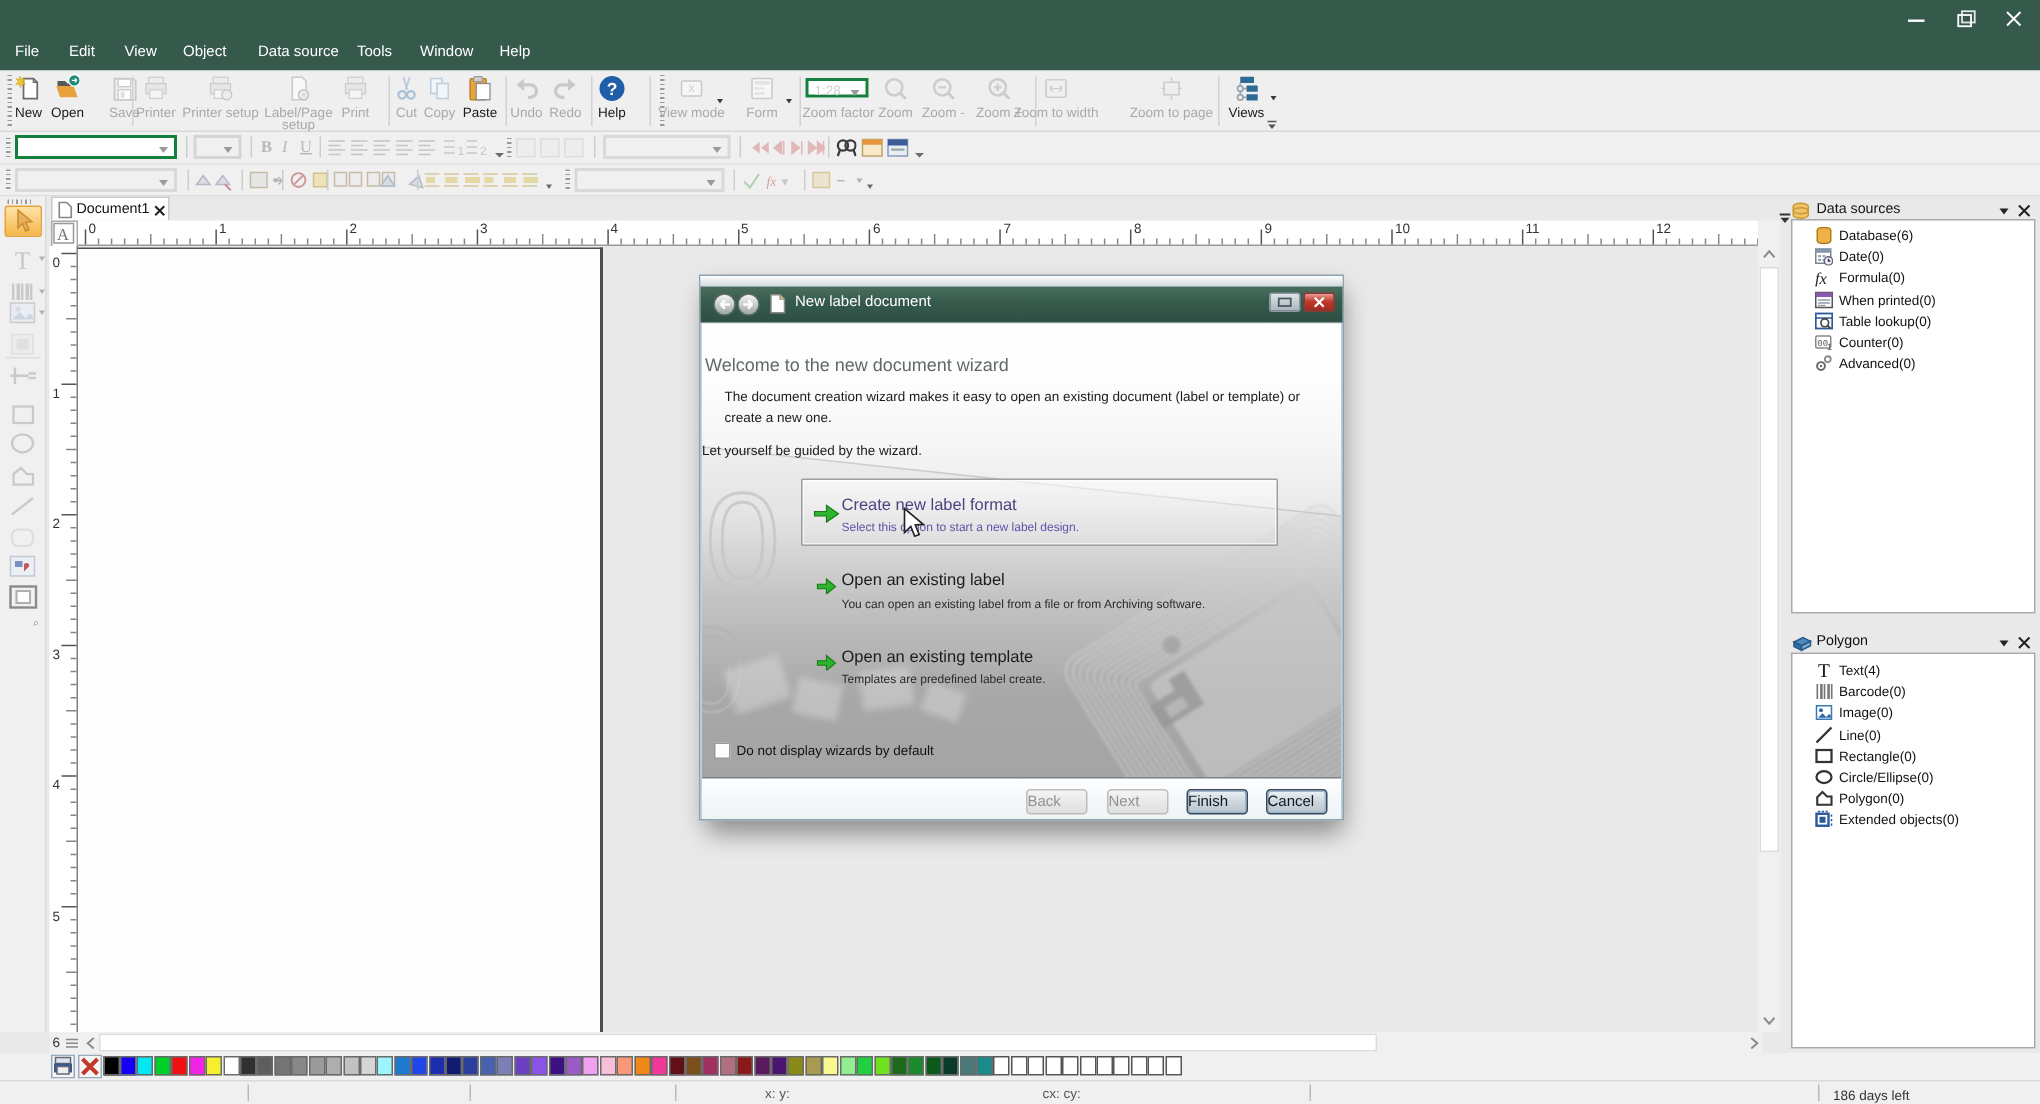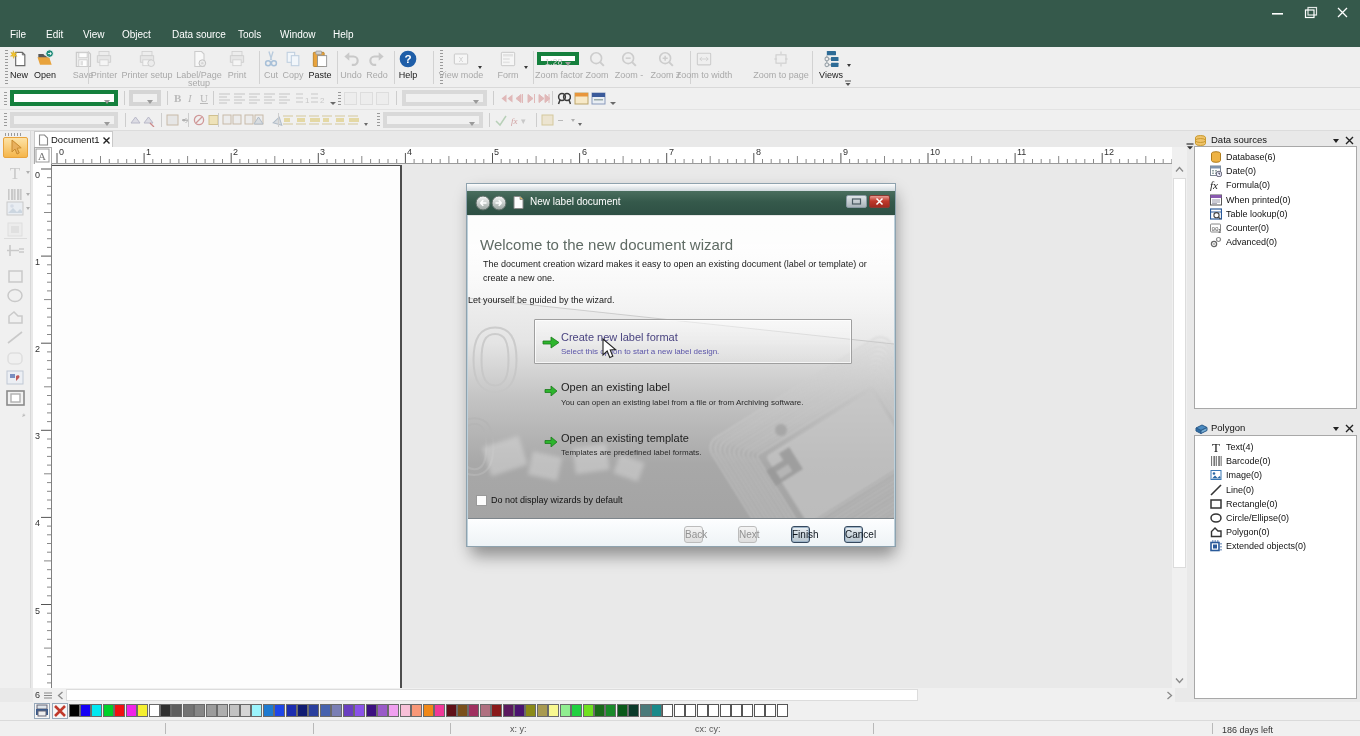--- a/index.html
+++ b/index.html
@@ -12,21 +12,21 @@
 
 #toolbar{left:0;top:47px;width:1360px;height:41px;background:#efefef;border-bottom:1px solid #d9d9d9}
 .tbtn{position:absolute;top:2px;text-align:center;font-size:9px;color:#1a1a1a;line-height:10px}
 .tbtn.dis{color:#a9a9a9}
 .tbtn .ic{display:block;margin:0 auto 1px auto;width:22px;height:20px}
 .tsep{position:absolute;top:4px;width:1px;height:33px;background:#d2d2d2}
 .handle{position:absolute;width:3px;background-image:repeating-linear-gradient(#9a9a9a 0 1px,transparent 1px 3px)}
 
 #fmt1{left:0;top:88px;width:1360px;height:22px;background:#f0f0f0;border-bottom:1px solid #e3e3e3}
 #fmt2{left:0;top:110px;width:1360px;height:21px;background:#f0f0f0;border-bottom:1px solid #dcdcdc}
-.combo{position:absolute;height:16px;background:#fff;border:4px solid #15803d}
+.combo{position:absolute;height:16px;background:#fff;border:2px solid #15803d}
 .combo:after{content:"";position:absolute;right:4px;top:6px;border-left:3px solid transparent;border-right:3px solid transparent;border-top:4px solid #9a9a9a}
 .gi{position:absolute;font-size:11px;color:#b9b9b9}
 .fsep{position:absolute;width:1px;height:14px;background:#cdcdcd;top:3px}
 
 #tabrow{left:0;top:131px;width:1360px;height:16px;background:#e9e9e9}
 #tab{left:34px;top:0px;width:79px;height:16px;background:#fff;border:1px solid #c9c9c9;border-bottom:none;font-size:10px;color:#111}
 
 #toolbox{left:0;top:131px;width:31px;height:557px;background:#f0f0f0;border-right:1px solid #d9d9d9}
 .tool{position:absolute;left:3px;width:25px;height:19px}
 
@@ -52,21 +52,21 @@
 .sw{position:absolute;top:2px;width:11px;height:13px;border:1px solid #808080}
 #statusbar{left:0;top:720px;width:1360px;height:16px;background:#f0f0f0;border-top:1px solid #dadada;font-size:9px;color:#555}
 .ssep{position:absolute;top:2px;width:1px;height:11px;background:#b9b9b9}
 
 #dlgshadow{left:470px;top:192px;width:426px;height:364px;background:rgba(0,0,0,0.38);filter:blur(8px);border-radius:8px}
 #dialog{left:466px;top:183px;width:430px;height:364px;background:#e6e6e6;border:1px solid #8ea2ae;box-shadow:inset 0 0 0 1px rgba(175,200,215,0.75)}
 #dlgtop{position:absolute;left:0;top:0;width:428px;height:7px;background:linear-gradient(#fdfdfd,#cfd8dd)}
 #dlgtitle{position:absolute;left:0;top:7px;width:428px;height:24px;background:linear-gradient(#4a6e5e,#35594b 45%,#2e5044);color:#fff;font-size:10px}
 #dlgbody{position:absolute;left:1px;top:32px;width:426px;height:302px;overflow:hidden}
 #dlgfoot{position:absolute;left:1px;top:334px;width:426px;height:28px;background:linear-gradient(#fdfeff,#eef3f6);border-top:1px solid #7e868c;box-shadow:inset 0 1px 0 #fff}
-.dbtn{position:absolute;top:7px;width:19px;height:17px;border-radius:3px;font-size:10px;text-align:center;line-height:16px}
+.dbtn{position:absolute;top:7px;width:41px;height:17px;border-radius:3px;font-size:10px;text-align:left;line-height:16px}
 .dbtn.dis{background:linear-gradient(#f4f4f4,#dedede);border:1px solid #bcbcbc;color:#929292}
 .dbtn.en{background:linear-gradient(#eef3f6,#ccd6dd 50%,#b9c6cf);border:1px solid #36495e;color:#101820;box-shadow:inset 0 0 0 1px #9eb4c8}
 .opt-title{position:absolute;font-size:11px;color:#1c1c1c;white-space:nowrap}
 .opt-sub{position:absolute;font-size:8px;color:#2a2a2a;white-space:nowrap}
 </style></head><body>
 
 <div class="abs" id="titlebar"></div>
 <svg class="abs" style="left:1262px;top:0;width:98px;height:28px" viewBox="0 0 98 28">
 <rect x="10" y="13" width="11" height="1.6" fill="#fff"></rect>
 <rect x="43.5" y="10" width="8.5" height="7.5" fill="none" stroke="#fff" stroke-width="1.2"></rect>
@@ -1054,21 +1054,21 @@
             <path d="M8 14 h14 v8 h-14 z" fill="#b4b4b4"></path>
           </g>
 </g>
 <g opacity="0.42" fill="#e2e2e2" filter="url(#blr)">
 <rect x="18" y="225" width="38" height="30" transform="rotate(-18 37 240)"></rect>
 <rect x="62" y="238" width="30" height="24" transform="rotate(12 77 250)"></rect>
 <rect x="106" y="230" width="34" height="26" transform="rotate(-8 123 243)"></rect>
 <rect x="148" y="242" width="26" height="20" transform="rotate(20 161 252)"></rect>
 </g>
 </svg>
-<span style="position:absolute;left:12px;top:20px;font-size:15px;color:#5f6b64;white-space:nowrap">Welcome to the new document wizard</span>
+<span style="position:absolute;left:2px;top:20px;font-size:12px;color:#5f6b64;white-space:nowrap">Welcome to the new document wizard</span>
 <span style="position:absolute;left:15px;top:43px;font-size:9px;color:#1a1a1a;white-space:nowrap">The document creation wizard makes it easy to open an existing document (label or template) or</span>
 <span style="position:absolute;left:15px;top:57px;font-size:9px;color:#1a1a1a;white-space:nowrap">create a new one.</span>
 <span style="position:absolute;left:0;top:79px;font-size:9px;color:#1a1a1a;white-space:nowrap">Let yourself be guided by the wizard.</span>
 <div style="position:absolute;left:66px;top:103px;width:318px;height:45px;border:1px solid #9f9f9f;border-radius:1px;background:linear-gradient(rgba(255,255,255,0.55),rgba(255,255,255,0.22) 60%,rgba(250,250,248,0.15));box-shadow:inset 0 0 0 1px rgba(255,255,255,0.7)"></div>
 <svg style="position:absolute;left:74px;top:120px" width="18" height="13">
         <path d="M1 5 h8 v-4 l8 5.5 -8 5.5 v-4 h-8 z" fill="#2db52d" stroke="#1a7a1a" stroke-width="0.8"></path>
       </svg>
 <span class="opt-title" style="left:93px;top:115px;color:#4a4480">Create new label format</span>
 <span class="opt-sub" style="left:93px;top:131px;color:#5b55a8">Select this option to start a new label design.</span>
 <svg style="position:absolute;left:134px;top:122px" width="17" height="24">
@@ -1076,21 +1076,21 @@
       </svg>
 <svg style="position:absolute;left:76px;top:169px" width="14" height="11">
         <path d="M1 4.5 h6 v-3.5 l6 5 -6 5 v-3.5 h-6 z" fill="#2db52d" stroke="#1a7a1a" stroke-width="0.8"></path>
       </svg>
 <span class="opt-title" style="left:93px;top:165px">Open an existing label</span>
 <span class="opt-sub" style="left:93px;top:182px">You can open an existing label from a file or from Archiving software.</span>
 <svg style="position:absolute;left:76px;top:220px" width="14" height="11">
         <path d="M1 4.5 h6 v-3.5 l6 5 -6 5 v-3.5 h-6 z" fill="#2db52d" stroke="#1a7a1a" stroke-width="0.8"></path>
       </svg>
 <span class="opt-title" style="left:93px;top:216px">Open an existing template</span>
-<span class="opt-sub" style="left:93px;top:232px">Templates are predefined label formats.</span>
+<span class="opt-sub" style="left:93px;top:232px">Templates are predefined label create.</span>
 <div style="position:absolute;left:8px;top:279px;width:11px;height:11px;background:#fdfdfd;border:1px solid #9a9a9a"></div>
 <span style="position:absolute;left:23px;top:279px;font-size:9px;color:#111;white-space:nowrap">Do not display wizards by default</span>
 </div>
 <div id="dlgfoot">
 <div class="dbtn dis" style="left:216px">Back</div>
 <div class="dbtn dis" style="left:270px">Next</div>
 <div class="dbtn en" style="left:323px">Finish</div>
 <div class="dbtn en" style="left:376px">Cancel</div>
 </div>
 </div>

